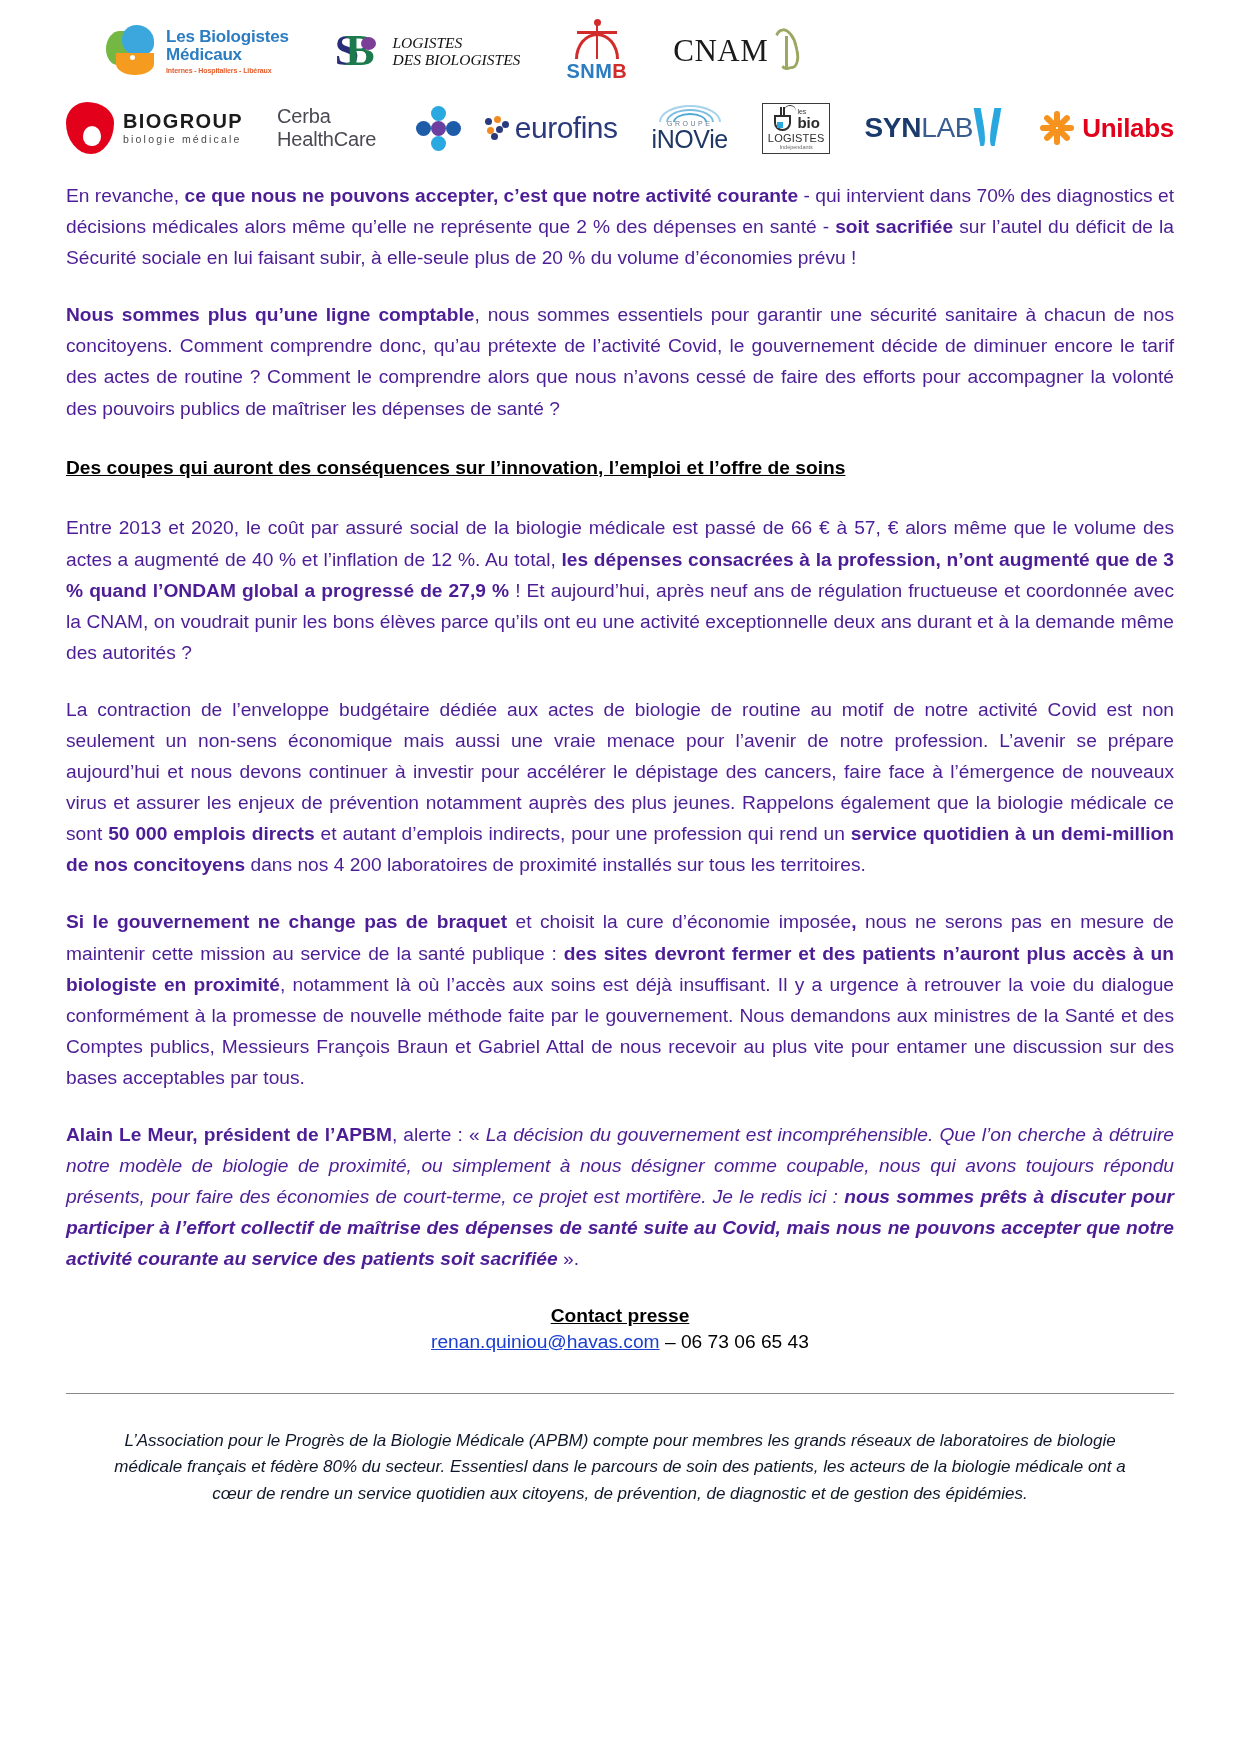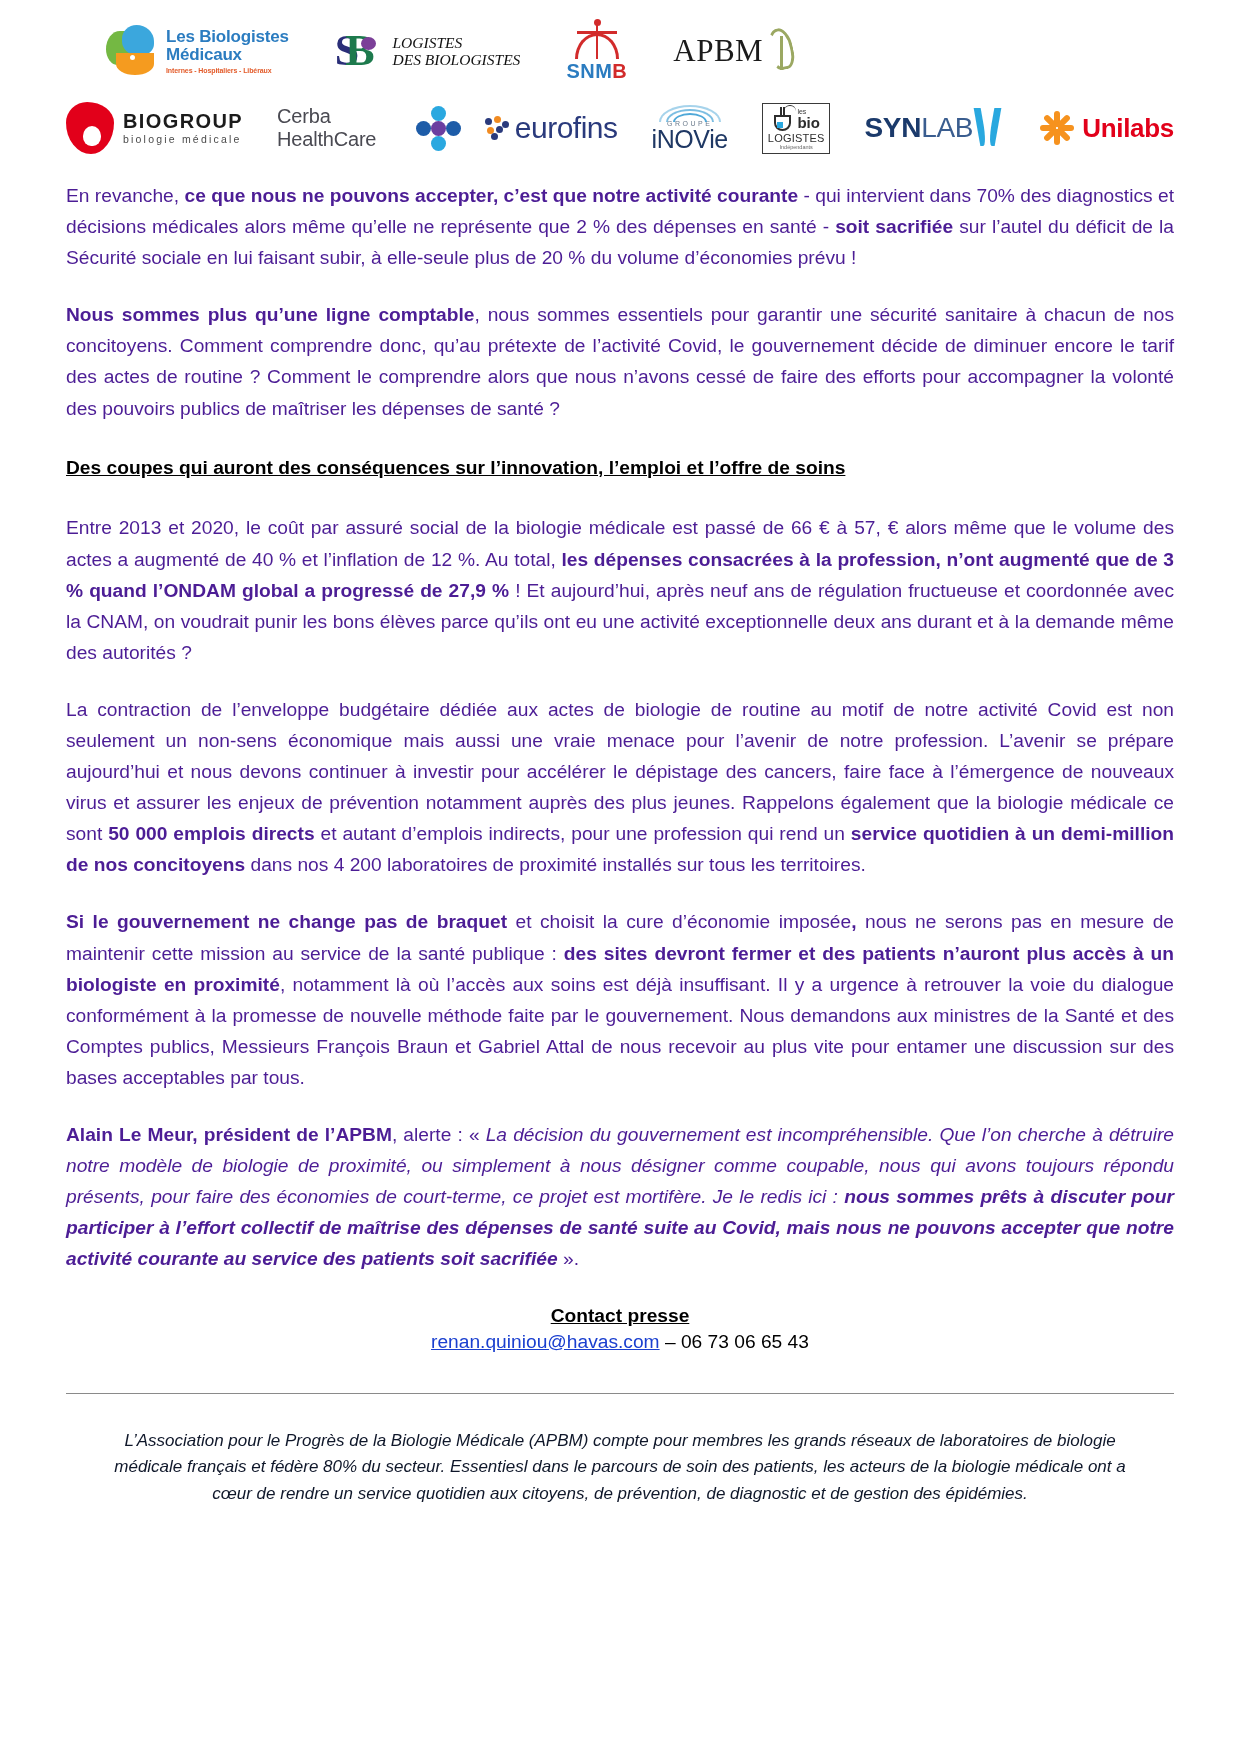--- a/index.html
+++ b/index.html
@@ -232,21 +232,21 @@
           <span class="bar"></span>
           <span class="arc"></span>
           <span class="stem"></span>
       </div>
       <div class="snmb-txt">
         <span class="b">SNM</span><span class="r">B</span>
       </div>
     </div>
 
     <div class="logo slbc">
-      <div class="slbc-txt">APBM</div>
+      <div class="slbc-txt">CNAM</div>
       <div class="slbc-mark">
         <span class="c"></span>
           <span class="s"></span>
       </div>
     </div>
 
   </div>
 
   <div class="logo-row logo-row-2">
 

